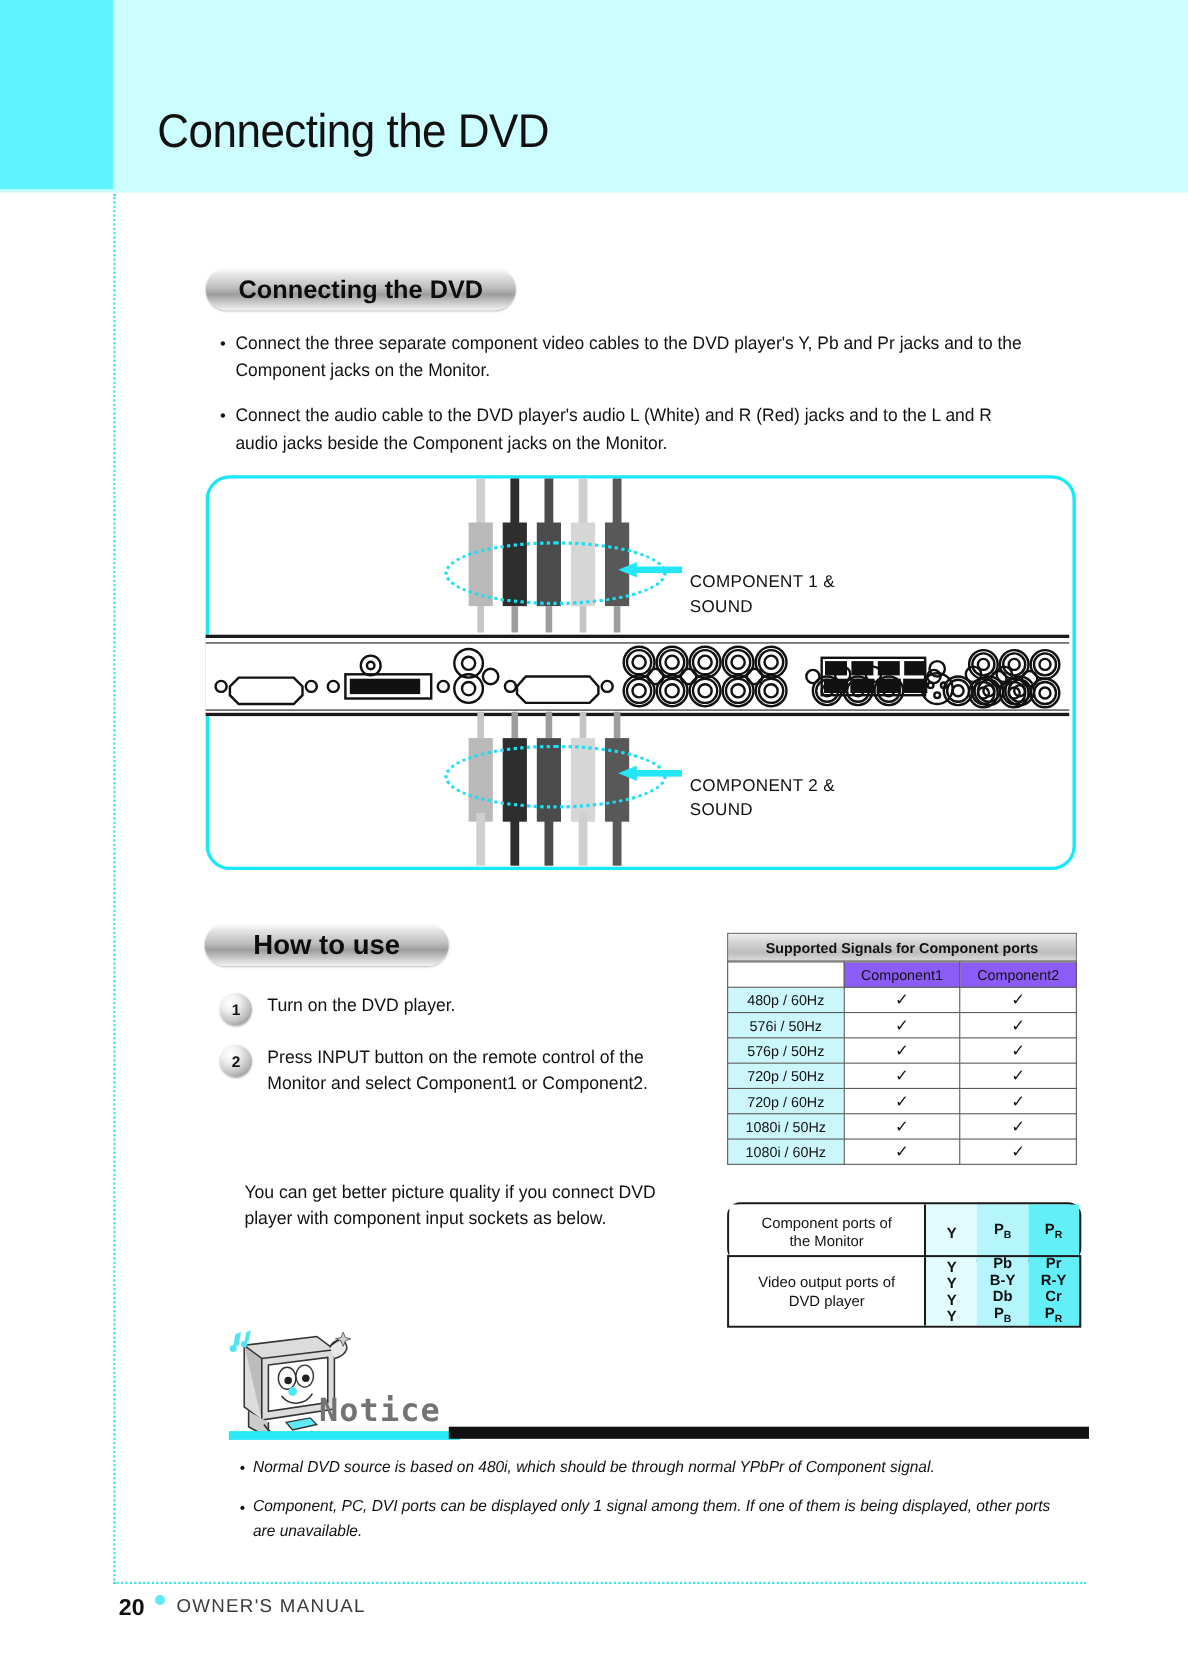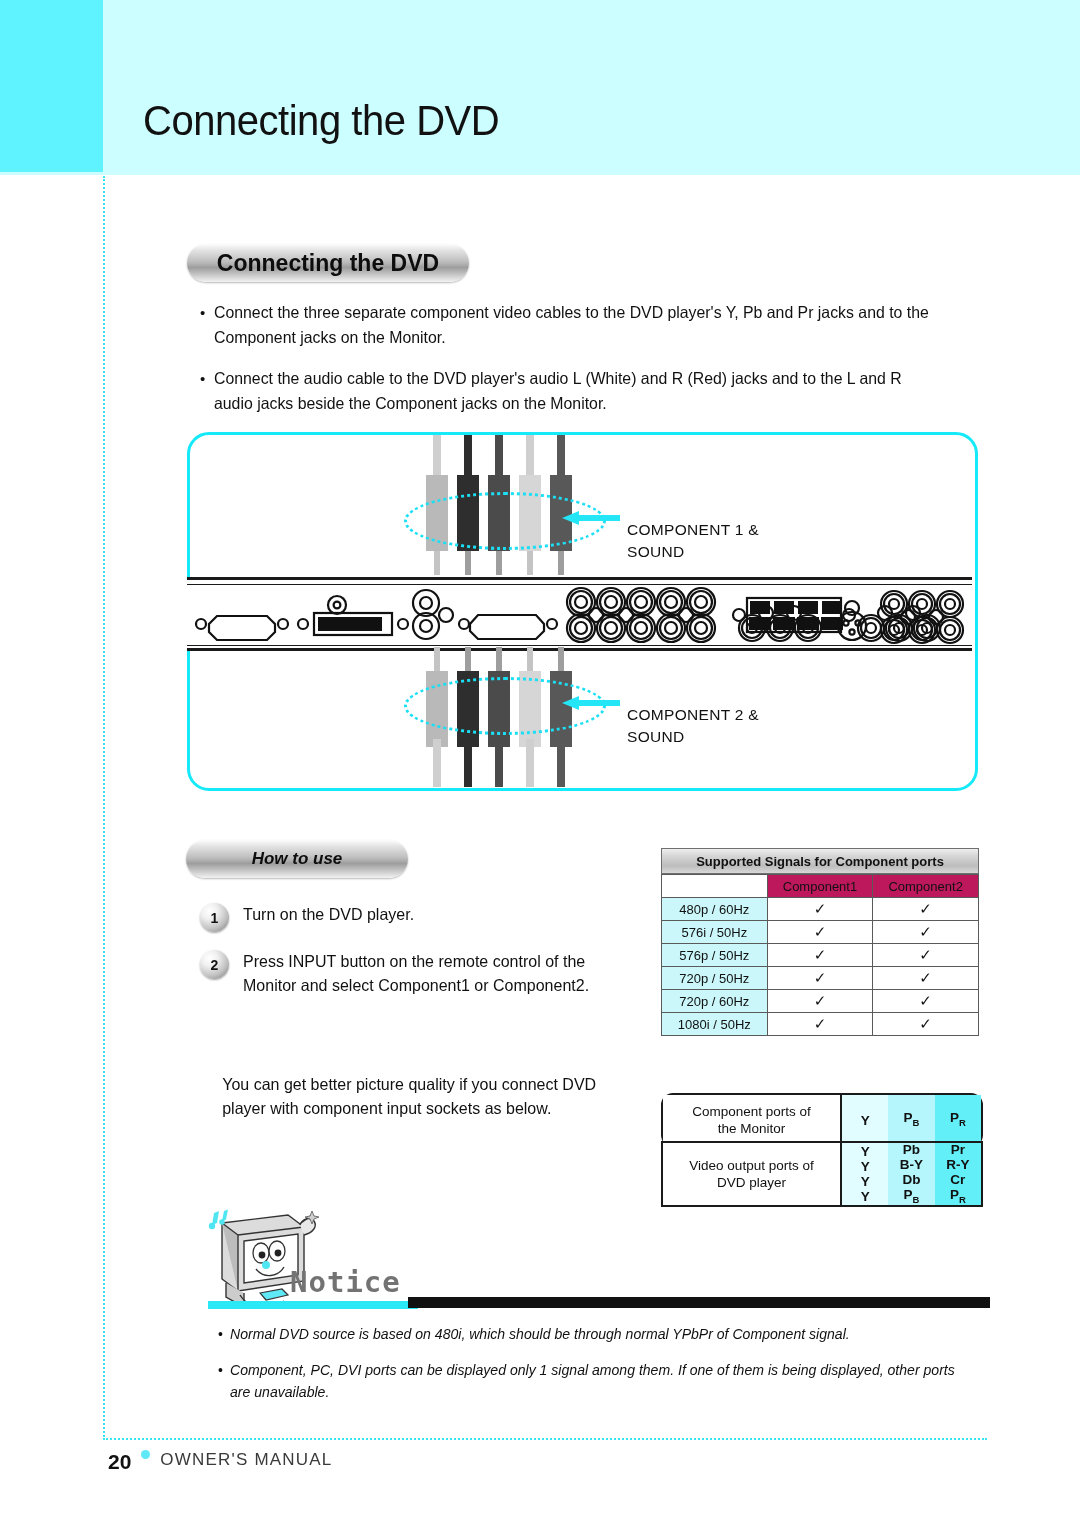--- a/index.html
+++ b/index.html
@@ -29,21 +29,21 @@
   .pill{
     position:absolute;height:38px;border-radius:19px;
     background:linear-gradient(to bottom,#fdfdfd 0%,#e4e4e4 16%,#bdbdbd 47%,#9d9d9d 62%,#c9c9c9 82%,#f2f2f2 100%);
     box-shadow:0 1px 2px rgba(0,0,0,.28);
     display:flex;align-items:center;justify-content:center;
   }
   .pill span{font-weight:bold;color:#0d0d0d;}
   #pill-dvd{left:187px;top:244px;width:282px;}
   #pill-dvd span{font-size:23px;}
   #pill-howto{left:186px;top:840px;width:222px;}
-  #pill-howto span{font-size:17px;font-style:italic;}
+  #pill-howto span{font-size:25px;}
 
   
   .bullets{position:absolute;left:200px;top:300px;width:760px;}
   .bl{display:flex;margin-bottom:16px;}
   .bl-dot{width:14px;flex:none;font-size:15px;line-height:25px;color:#111;}
   .bl-txt{font-size:16.5px;line-height:25px;color:#111;transform:scaleX(0.96);transform-origin:left top;}
 
   
   .diagram{
     position:absolute;left:187px;top:432px;width:785px;height:353px;
@@ -106,21 +106,21 @@
   .sig-cap{
     height:24px;border:1px solid #6f6f6f;
     background:linear-gradient(to bottom,#eeeeee 0%,#d2d2d2 35%,#bdbdbd 70%,#d8d8d8 100%);
     display:flex;align-items:center;justify-content:center;
     font-size:13px;font-weight:bold;color:#111;
   }
   .sig table{border-collapse:collapse;width:100%;table-layout:fixed;}
   .sig td{border:1px solid #5a5a5a;height:20px;font-size:13px;color:#111;text-align:center;}
   .sig td.lbl{background:#CBF7FA;width:106px;}
   .sig td.blank{background:#fff;}
-  .sig td.hd{background:#be185d;margin-top:13px;}
+  .sig td.hd{background:#8b5cf6;margin-top:13px;}
   .sig td.chk{background:#fff;font-size:15px;}
 
   
   .pm{position:absolute;left:661px;width:318px;border:2px solid #1a1a1a;}
   #pm1{top:1093px;height:50px;border-radius:12px;}
   #pm2{top:1141px;height:62px;}
   .pm .row{display:flex;height:100%;}
   .pm .name{
     flex:none;width:177px;border-right:2px solid #1a1a1a;background:#fff;
     display:flex;align-items:center;justify-content:center;text-align:center;
@@ -436,20 +436,25 @@
         <tr>
           <td class="lbl">720p / 60Hz</td>
           <td class="chk">✓</td>
           <td class="chk">✓</td>
         </tr>
         <tr>
           <td class="lbl">1080i / 50Hz</td>
           <td class="chk">✓</td>
           <td class="chk">✓</td>
         </tr>
+        <tr>
+          <td class="lbl">1080i / 60Hz</td>
+          <td class="chk">✓</td>
+          <td class="chk">✓</td>
+        </tr>
       </tbody>
   </table>
 </div>
 
 <div class="pm" id="pm1">
   <div class="row">
     <div class="name">
       <div>
         <div>Component ports of</div>
         <div>the Monitor</div>

